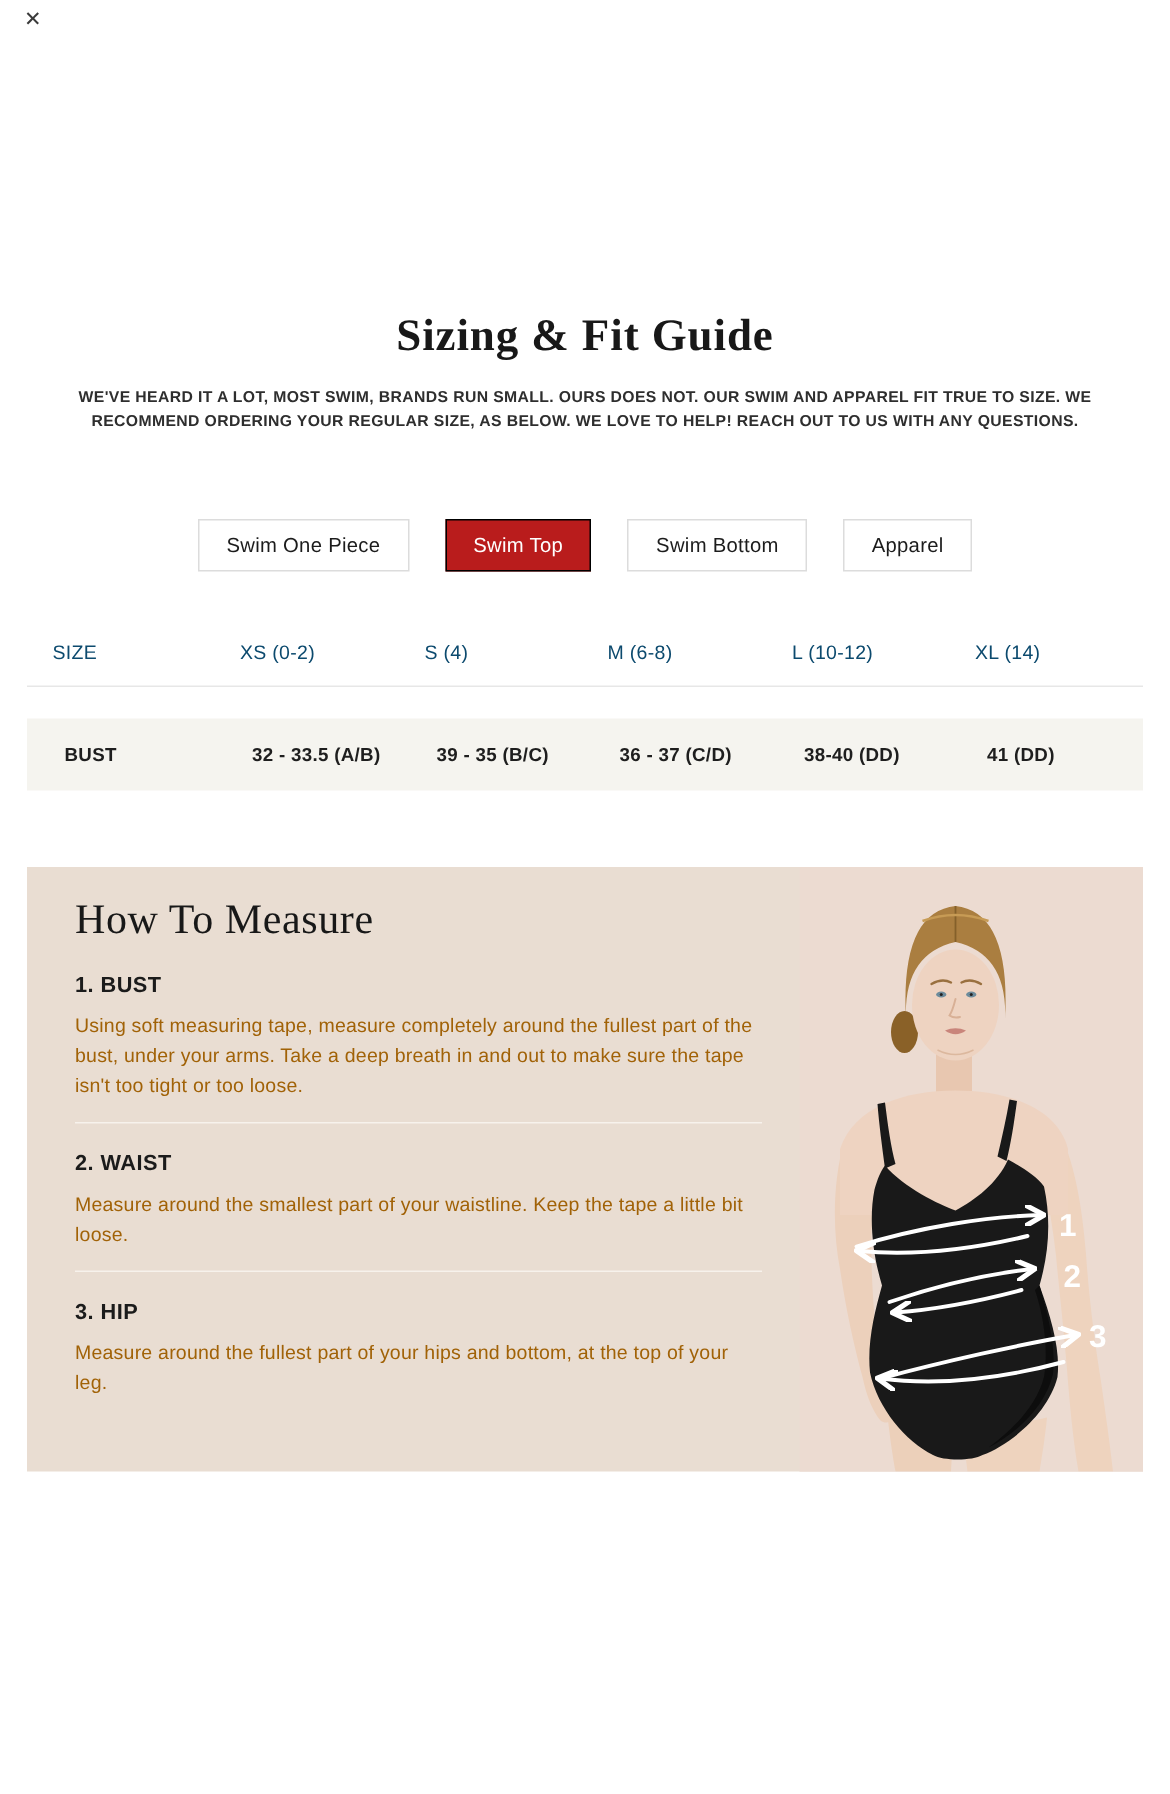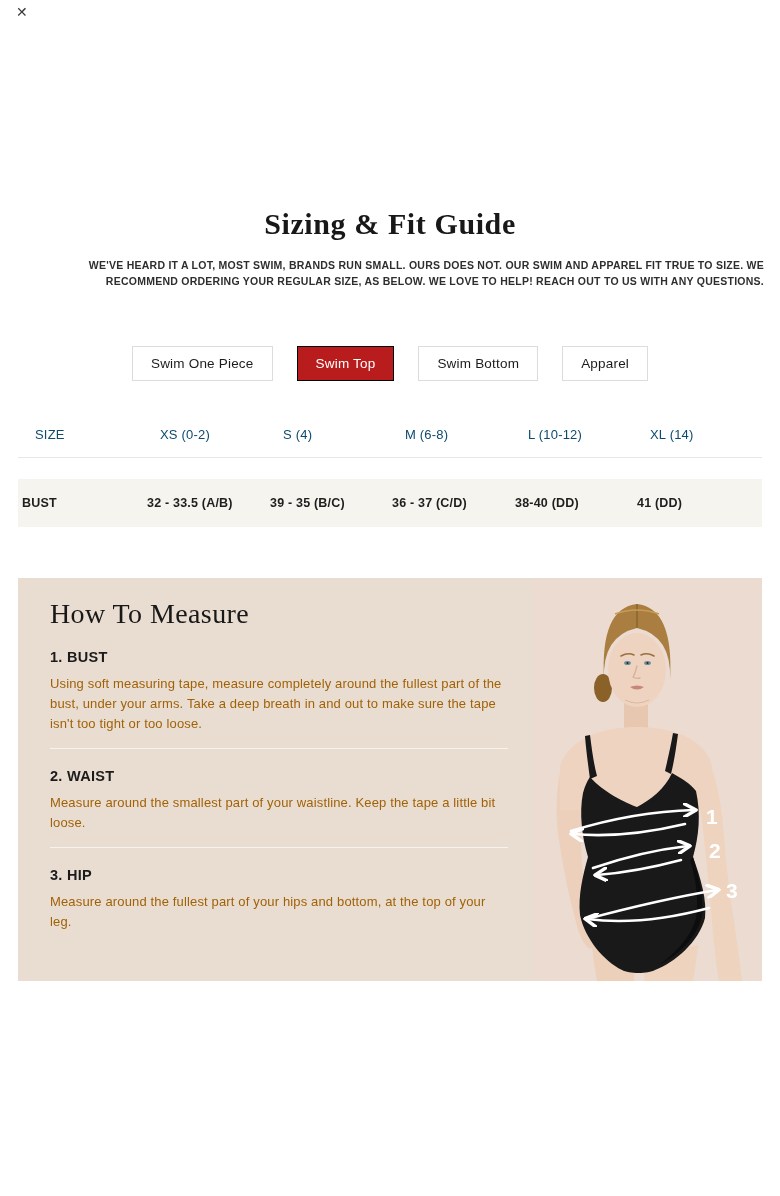--- a/index.html
+++ b/index.html
@@ -10,41 +10,41 @@
   .close-btn{
     position:absolute;top:5px;left:16px;font-size:14px;line-height:14px;
     color:#3a3a3a;cursor:pointer;font-weight:400;
   }
   .page-title{
     margin:0;padding-top:207px;text-align:center;
     font-family:"Liberation Serif", serif;font-weight:700;
     font-size:30px;letter-spacing:0.6px;color:#181818;
   }
   .subtitle{
-    width:748px;margin:17px auto 0;text-align:right;
+    width:748px;margin:17px auto 0;text-align:center;
     font-size:10.5px;font-weight:700;letter-spacing:0.25px;
     line-height:15.5px;color:#2e2e2e;
   }
   .tabs{margin-top:57px;display:flex;justify-content:center;gap:24px;}
   .tab{
     box-sizing:border-box;height:35px;border:1px solid #dcdcdc;background:#fff;
     display:flex;align-items:center;justify-content:center;
     font-size:13.5px;letter-spacing:0.2px;padding:0 18px;color:#1c1c1c;cursor:pointer;
     white-space:nowrap;
   }
   .tab.active{background:#b91c1c;color:#fff;border-color:#000;}
   .size-table{margin:46px 18px 0;}
   .thead{
     display:grid;grid-template-columns:125px 123px 122px 123px 122px auto;
     padding:0 0 15px 17px;font-size:13px;font-weight:400;letter-spacing:0.2px;
     color:#0c4a6e;border-bottom:1px solid #e7e7e7;
   }
   .trow{
     margin-top:21px;display:grid;grid-template-columns:125px 123px 122px 123px 122px auto;
-    align-items:center;height:48px;background:#f5f4ef;padding-left:4px;
+    align-items:center;height:48px;background:#f5f4ef;padding-left:25px;
     font-size:12.5px;font-weight:700;letter-spacing:0.2px;color:#1e1e1e;
   }
   .measure-section{
     margin:51px 18px 0;position:relative;height:403px;background:#e9ddd2;
   }
   .measure-text{position:absolute;left:32px;top:20px;width:458px;}
   .measure-title{
     margin:0;font-family:"Liberation Serif", serif;font-weight:400;
     font-size:28px;letter-spacing:0.4px;color:#181818;
   }

